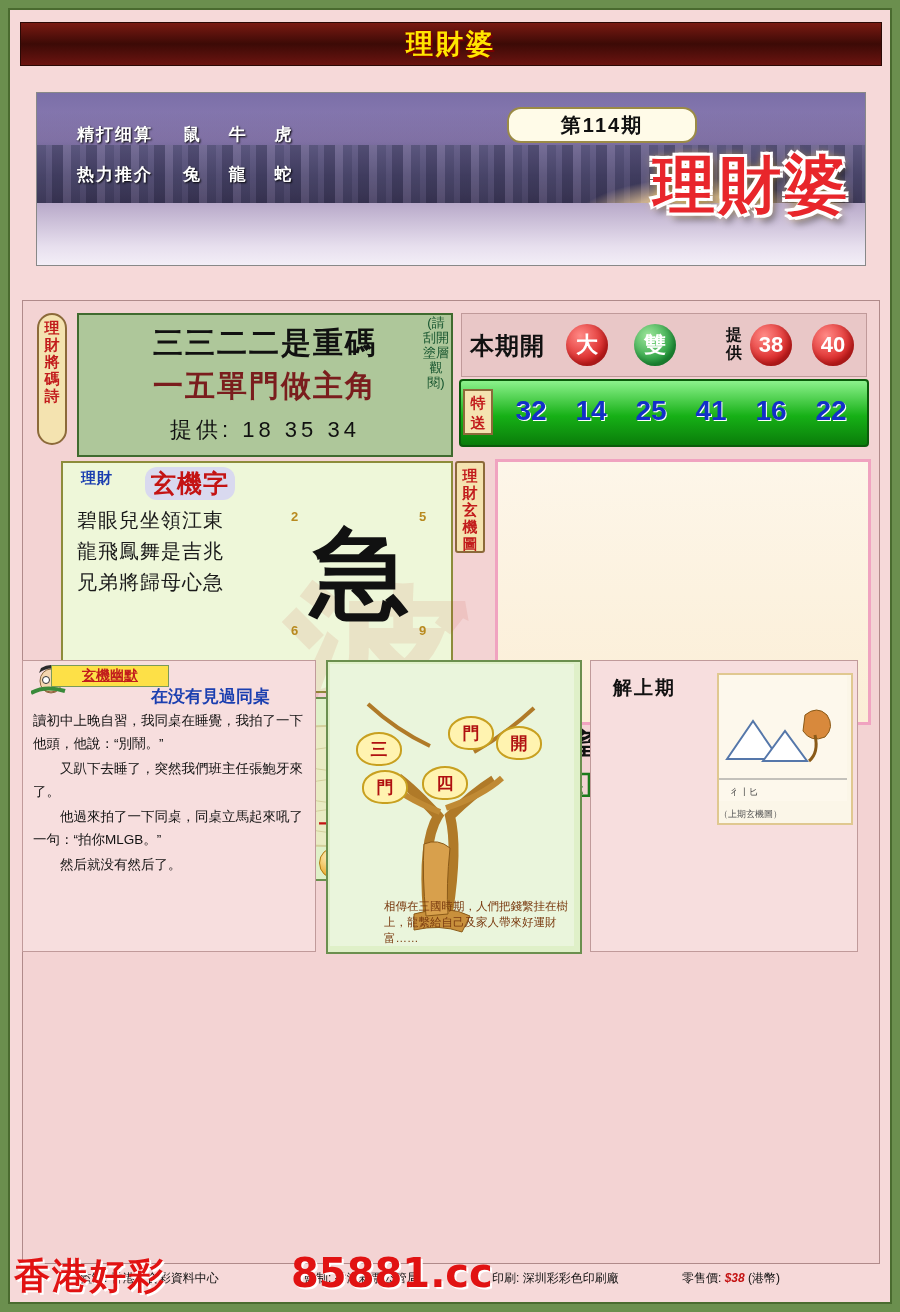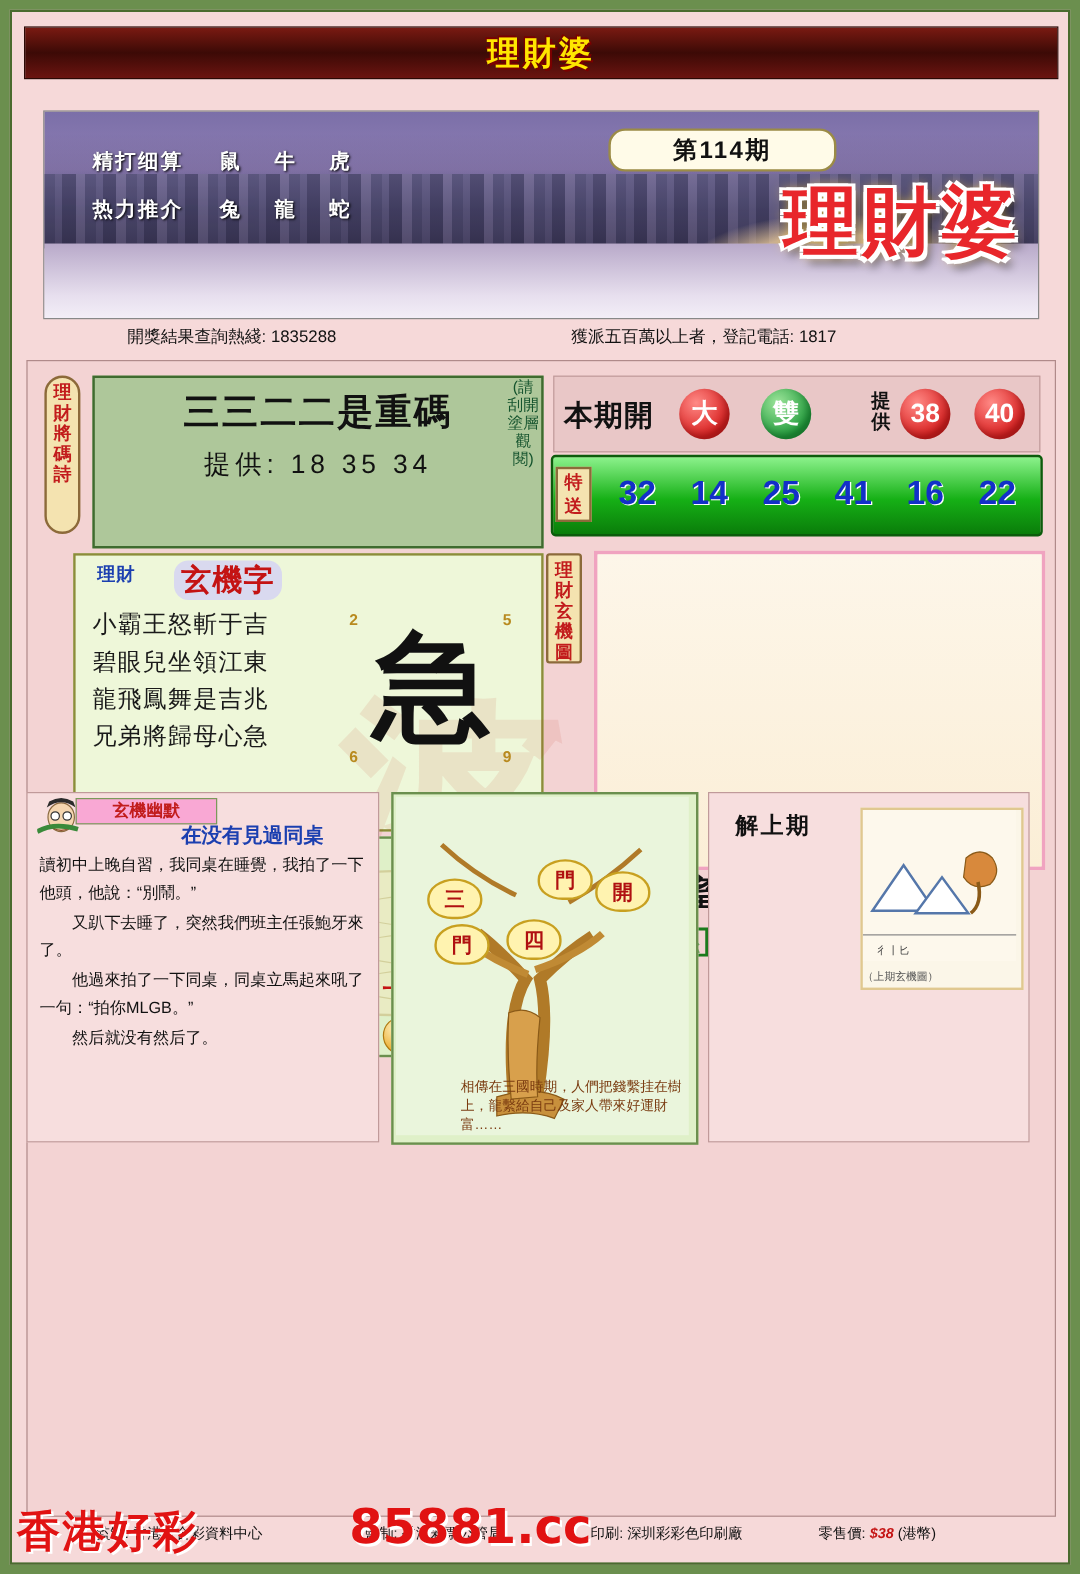--- a/index.html
+++ b/index.html
@@ -117,22 +117,22 @@
   .rpoem .ln{font-family:"DejaVu Serif",serif;font-size:29px;font-weight:bold;letter-spacing:2px;color:#111;}
   .rpoem .ln2{color:#1c7a1c;}
   .rsupply{position:absolute;left:516px;top:512px;display:flex;align-items:center;}
   .rsupply .lb{font-size:19px;font-weight:bold;color:#111;margin-right:10px;}
   .obig{width:46px;height:46px;border-radius:50%;background:radial-gradient(circle at 34% 28%,#ffe9a8,#e8901c 78%);
     border:1px solid #b06a10;color:#fff;font-size:21px;font-weight:bold;display:flex;align-items:center;
     justify-content:center;margin-right:16px;text-shadow:1px 1px 1px #8a4a06;}
 
   
   .jokeBox{position:absolute;left:22px;top:660px;width:292px;height:290px;background:#f7dede;border:1px solid #c09a9a;}
-  .jokeHead{position:absolute;left:40px;top:4px;width:116px;height:20px;background:#f9a8d4;border:1px solid #7a9a5a;
-    color:#c21c1c;font-size:14px;font-weight:bold;text-align:center;line-height:19px;}
+  .jokeHead{position:absolute;left:28px;top:4px;width:116px;height:20px;background:#fde047;border:1px solid #7a9a5a;
+    color:#c21c1c;font-size:14px;font-weight:bold;text-align:center;line-height:19px;text-decoration:underline;}
   .jokeTitle{position:absolute;left:128px;top:24px;font-size:17px;font-weight:bold;color:#1b3fb0;}
   .jokeBody{position:absolute;left:10px;top:48px;width:272px;font-size:13.5px;line-height:23px;color:#111;}
   .jokeBody p{margin:0 0 2px 0;text-indent:2em;}
   .jokeBody p.ni{text-indent:0;}
   .prof{position:absolute;left:8px;top:2px;width:46px;height:34px;}
 
   .treeBox{position:absolute;left:326px;top:660px;width:252px;height:290px;background:#dff0c8;border:2px solid #6b8f4e;}
   .treeTitle{position:absolute;left:78px;top:4px;font-size:19px;font-weight:bold;color:#c41313;letter-spacing:1px;}
   .leaf{position:absolute;width:42px;height:30px;border-radius:50% 50% 45% 45%;background:#fff3b0;border:2px solid #c8a020;
     color:#b01010;font-size:17px;font-weight:bold;display:flex;align-items:center;justify-content:center;}
@@ -172,30 +172,27 @@
     <div class="bridge"></div>
     <div class="water"></div>
     <div class="hero-left">
       <div class="row"><span class="lbl">精打细算</span><span class="an">鼠 牛 虎</span></div>
       <div class="row"><span class="lbl">热力推介</span><span class="an">兔 龍 蛇</span></div>
     </div>
     <div class="issue">第114期</div>
     <div class="hero-logo">理財婆</div>
   </div>
 
-  <div class="hotline">
-    <span class="a">開獎結果查詢熱綫: 1835288</span>
-    <span class="b">獲派五百萬以上者，登記電話: 1817</span>
-  </div>
 
   <div class="main">
 
     <div class="vlabel" style="left:14px;top:12px;height:132px;border-radius:15px;">理財將碼詩</div>
     <div class="poemBox">
       <div class="l1">三三二二是重碼</div>
+      <div class="l2">一五單門做主角</div>
       <div class="sup">提供: 18  35  34</div>
     </div>
     <div class="scratch">(請刮開塗層觀閱)</div>
 
     <div class="drawBox">
       <span class="lb">本期開</span>
       <span class="ball red" style="left:104px;">大</span>
       <span class="ball green" style="left:172px;">雙</span>
       <span class="tg">提供</span>
       <span class="ball red" style="left:288px;">38</span>
@@ -211,21 +208,20 @@
       <span>41</span>
       <span>16</span>
       <span>22</span>
     </div>
 
     <div class="mysBox">
       <div class="watermark">婆</div>
       <span class="mysTitle">理財</span>
       <span class="mysTitle2">玄機字</span>
       <div class="mysPoem">
-        <div>小霸王怒斬于吉</div>
         <div>碧眼兒坐領江東</div>
         <div>龍飛鳳舞是吉兆</div>
         <div>兄弟將歸母心急</div>
       </div>
       <div class="bigChar">急</div>
       <span class="cnr" style="left:228px;top:46px;">2</span>
       <span class="cnr" style="left:356px;top:46px;">5</span>
       <span class="cnr" style="left:228px;top:160px;">6</span>
       <span class="cnr" style="left:356px;top:160px;">9</span>
       <div class="mysFoot">

